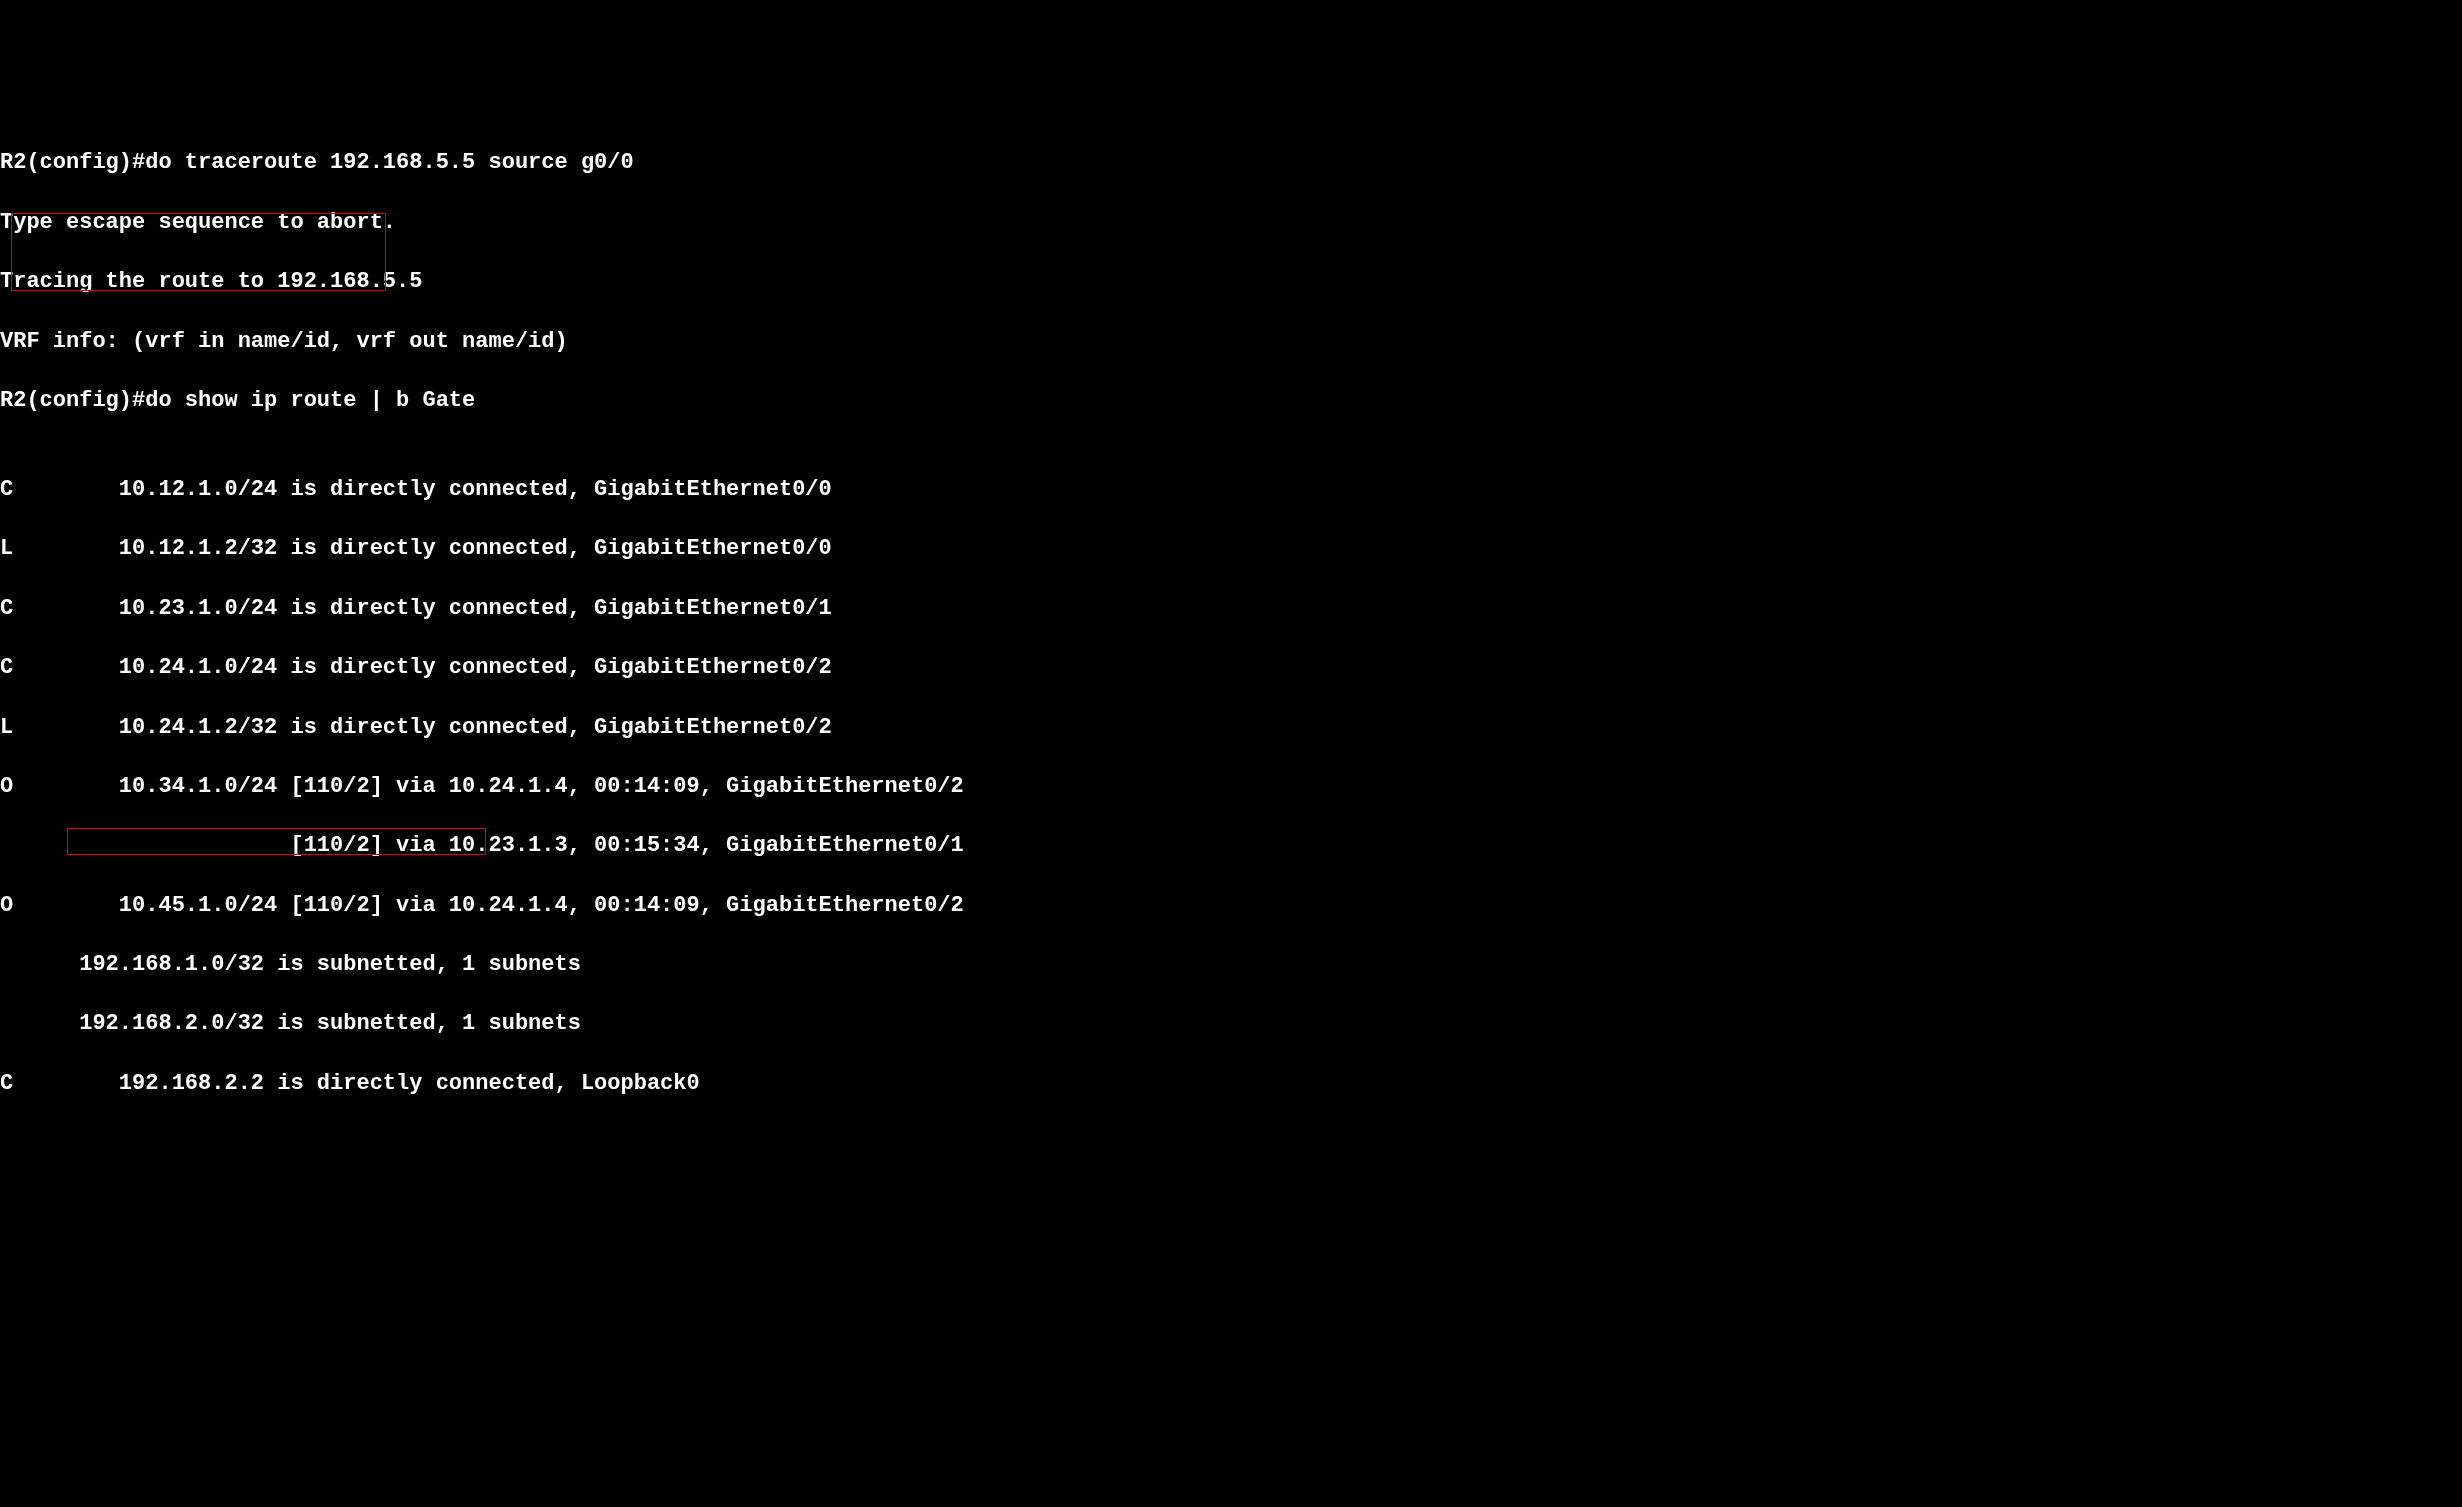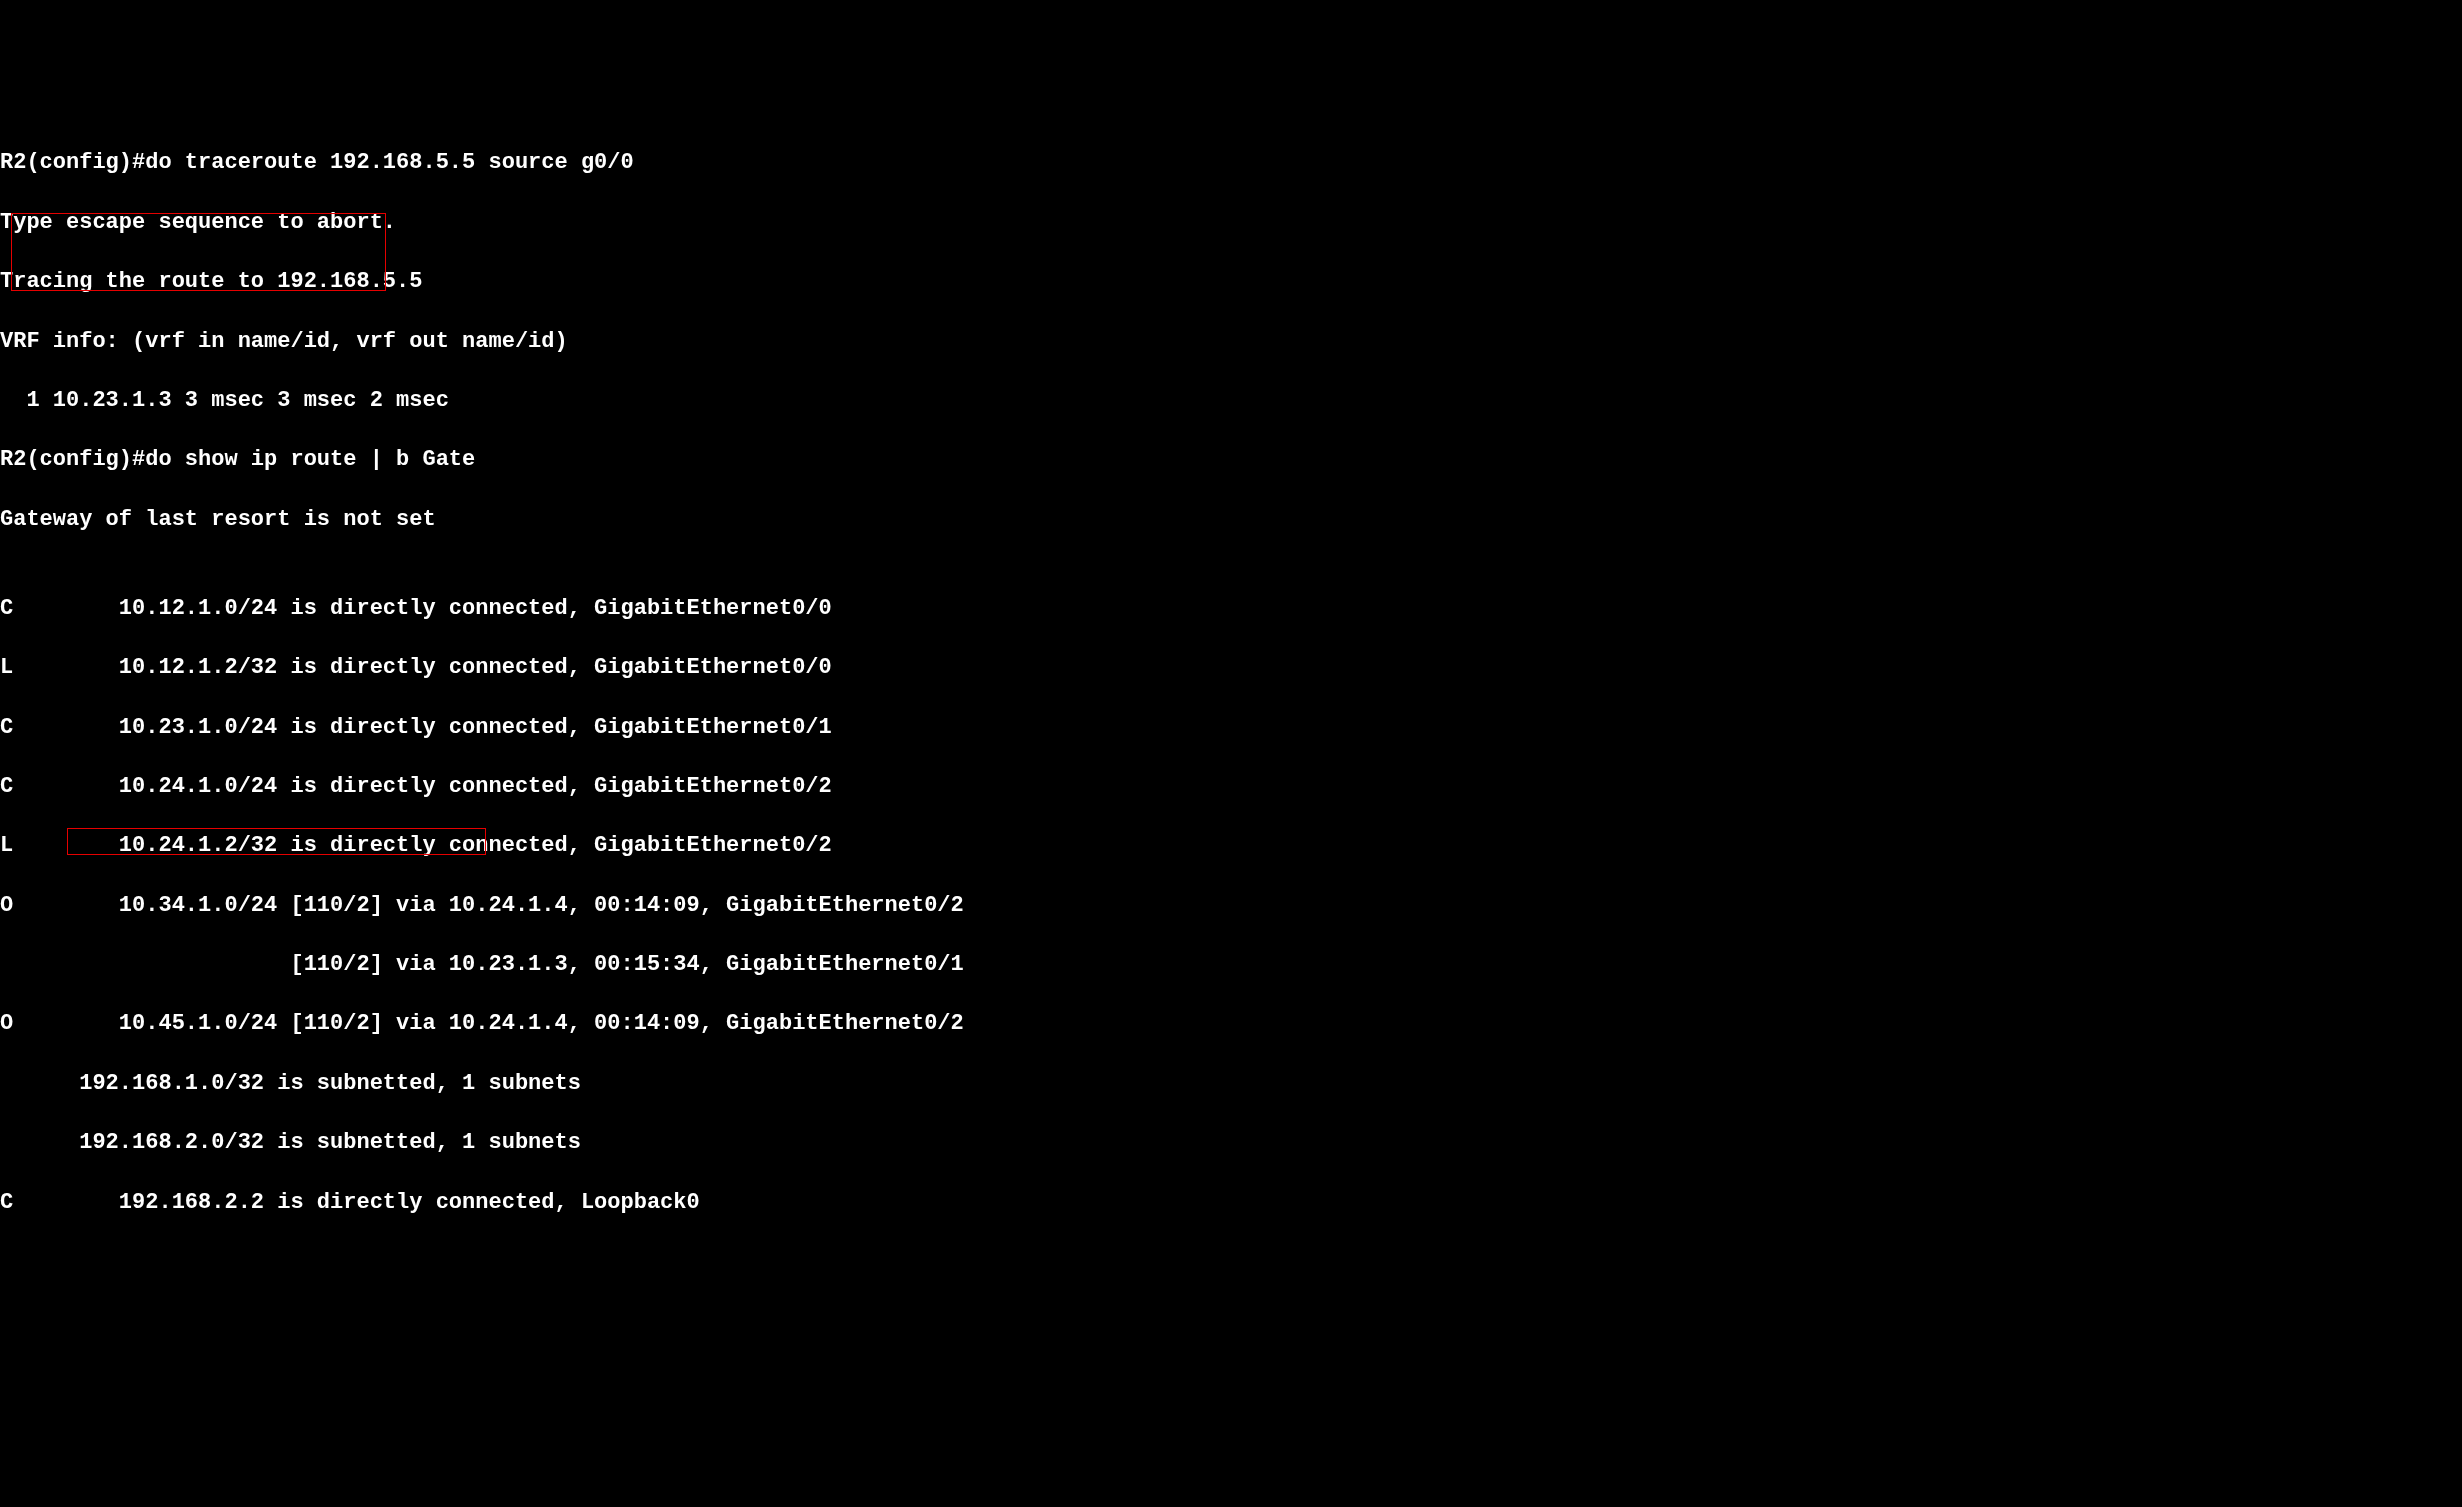--- a/index.html
+++ b/index.html
@@ -42,23 +42,21 @@
 </head>
 <body>
 
 
 
 <div class="terminal">
 <span class="line">R2(config)#do traceroute 192.168.5.5 source g0/0</span>
 <span class="line">Type escape sequence to abort.</span>
 <span class="line">Tracing the route to 192.168.5.5</span>
 <span class="line">VRF info: (vrf in name/id, vrf out name/id)</span>
-<span class="line">  1 10.23.1.3 3 msec 3 msec 2 msec</span>
 <span class="line">R2(config)#do show ip route | b Gate</span>
-<span class="line">Gateway of last resort is not set</span>
 <span class="line"></span>
 <span class="line">C        10.12.1.0/24 is directly connected, GigabitEthernet0/0</span>
 <span class="line">L        10.12.1.2/32 is directly connected, GigabitEthernet0/0</span>
 <span class="line">C        10.23.1.0/24 is directly connected, GigabitEthernet0/1</span>
 <span class="line">C        10.24.1.0/24 is directly connected, GigabitEthernet0/2</span>
 <span class="line">L        10.24.1.2/32 is directly connected, GigabitEthernet0/2</span>
 <span class="line">O        10.34.1.0/24 [110/2] via 10.24.1.4, 00:14:09, GigabitEthernet0/2</span>
 <span class="line">                      [110/2] via 10.23.1.3, 00:15:34, GigabitEthernet0/1</span>
 <span class="line">O        10.45.1.0/24 [110/2] via 10.24.1.4, 00:14:09, GigabitEthernet0/2</span>
 <span class="line">      192.168.1.0/32 is subnetted, 1 subnets</span>

